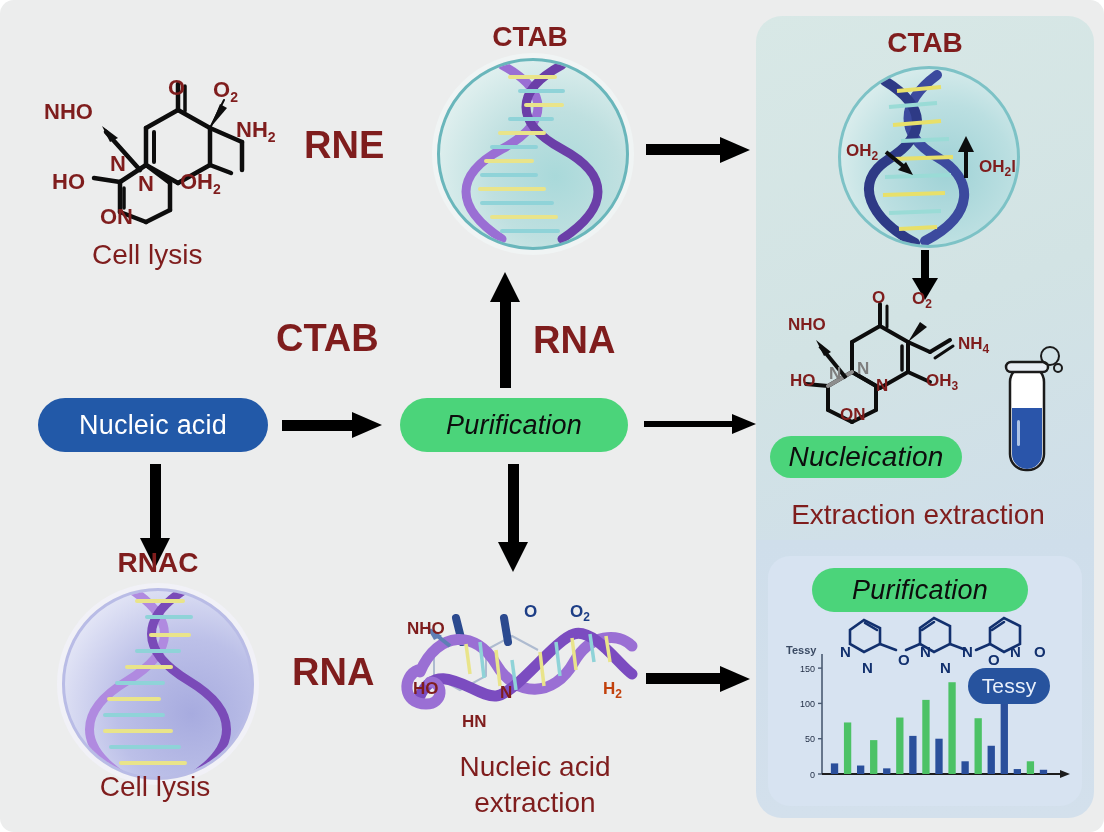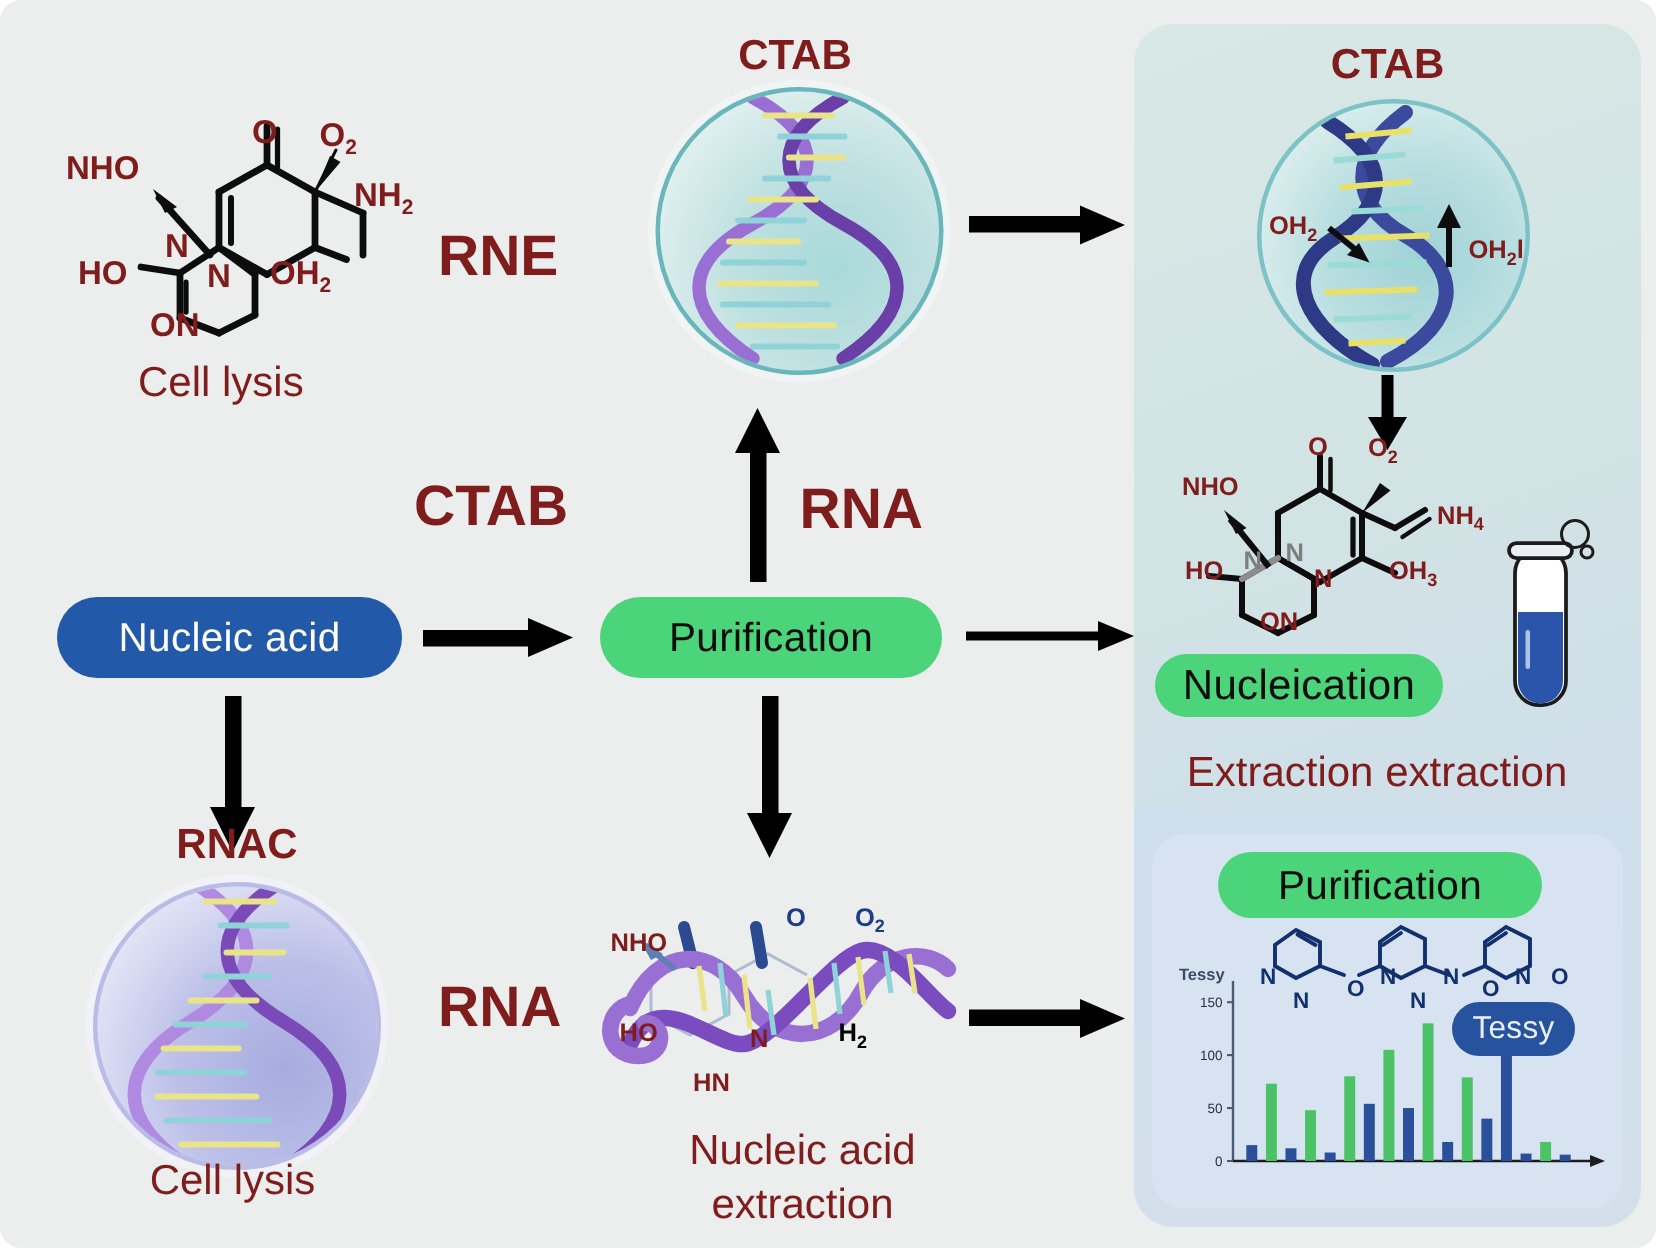--- a/index.html
+++ b/index.html
@@ -56,21 +56,21 @@
   .pill {
     position: absolute;
     display: flex;
     align-items: center;
     justify-content: center;
     border-radius: 999px;
     font-size: 27px;
     letter-spacing: .2px;
   }
   .pill.blue  { background: #2259a8; color: #ffffff; }
-  .pill.green { background: #4bd47a; color: #0d0d0d; }
+  .pill.green { background: #4bd47a; color: #0d0d0d; font-style: italic; }
   .pill.navy  { background: #27539e; color: #e9f0fb; }
   
   .arrow { position: absolute; }
   .arrow .shaft { position: absolute; background: #000; }
   .arrow .head  { position: absolute; width: 0; height: 0; }
   
   .bubble {
     position: absolute;
     border-radius: 50%;
     overflow: hidden;
@@ -147,21 +147,21 @@
   <span class="lbl chem" style="left:44px; top:100px;">NHO</span>
   <span class="lbl chem" style="left:168px; top:76px;">O</span>
   <span class="lbl chem" style="left:213px; top:78px;"><span>O</span><sub style="font-size:14px">2</sub></span>
   <span class="lbl chem" style="left:236px; top:118px;"><span>NH</span><sub style="font-size:14px">2</sub></span>
   <span class="lbl chem" style="left:52px; top:170px;">HO</span>
   <span class="lbl chem" style="left:110px; top:152px;">N</span>
   <span class="lbl chem" style="left:138px; top:172px;">N</span>
   <span class="lbl chem" style="left:180px; top:170px;"><span>OH</span><sub style="font-size:14px">2</sub></span>
   <span class="lbl chem" style="left:100px; top:205px;">ON</span>
 
-  <span class="lbl big" style="left:292px; top:125px;margin-top:26px;">RNE</span>
+  <span class="lbl big" style="left:304px; top:125px;">RNE</span>
   <span class="lbl mid" style="left:92px; top:240px;">Cell lysis</span>
 
   <span class="lbl mid-b center" style="left:470px; top:22px; width:120px;">CTAB</span>
   <div class="bubble teal" style="left:437px; top:58px; width:186px; height:186px;">
     <svg width="186" height="186" viewBox="0 0 186 186">
       <g stroke-linecap="round">
         <g stroke="#9a6fd4" stroke-width="9" fill="none">
           <path d="M62 4 C110 30, 110 62, 62 88 C14 114, 14 146, 62 178"></path>
         </g>
         <g stroke="#6b3fa8" stroke-width="9" fill="none">
@@ -306,21 +306,21 @@
         <line x1="46" y1="42" x2="26" y2="26" stroke="#5e7fb5" stroke-width="4"></line>
         <polygon points="22,22 38,32 30,36" fill="#5e7fb5"></polygon>
       </g>
     </svg>
   </div>
   <span class="lbl chemsm" style="left:407px; top:620px;">NHO</span>
   <span class="lbl chemsm" style="left:524px; top:603px; color:#1d3e86;">O</span>
   <span class="lbl chemsm" style="left:570px; top:603px; color:#1d3e86;"><span>O</span><sub style="font-size:12px">2</sub></span>
   <span class="lbl chemsm" style="left:413px; top:680px;">HO</span>
   <span class="lbl chemsm" style="left:500px; top:684px;">N</span>
-  <span class="lbl chemsm" style="left:559px; top:680px; color:#000000;"><span>H</span><sub style="font-size:12px">2</sub></span>
+  <span class="lbl chemsm" style="left:603px; top:680px; color:#c2410c;"><span>H</span><sub style="font-size:12px">2</sub></span>
   <span class="lbl chemsm" style="left:462px; top:713px;">HN</span>
 
   <span class="lbl mid center" style="left:420px; top:752px; width:230px;">Nucleic acid</span>
   <span class="lbl mid center" style="left:420px; top:788px; width:230px;text-align:center;">extraction</span>
 
   <div class="arrow" style="left:646px; top:666px; width:112px; height:24px;">
     <div class="shaft" style="left:0; top:7px; width:78px; height:11px;"></div>
     <div class="head" style="left:74px; top:0;
          border-top:13px solid transparent; border-bottom:13px solid transparent;
          border-left:30px solid #000;"></div>

